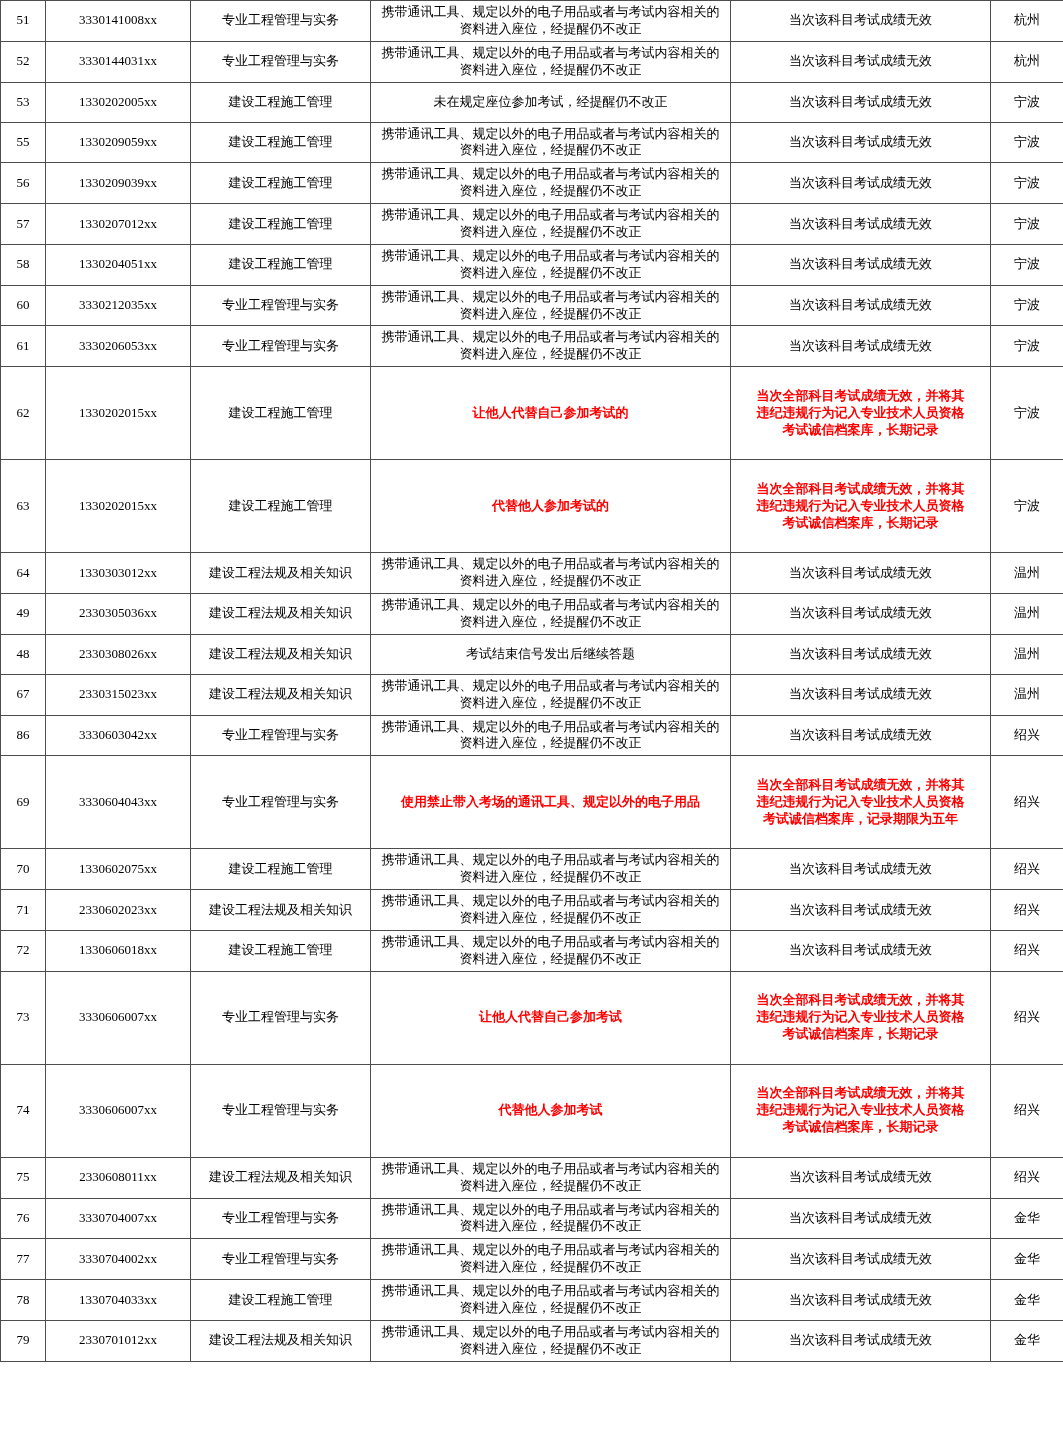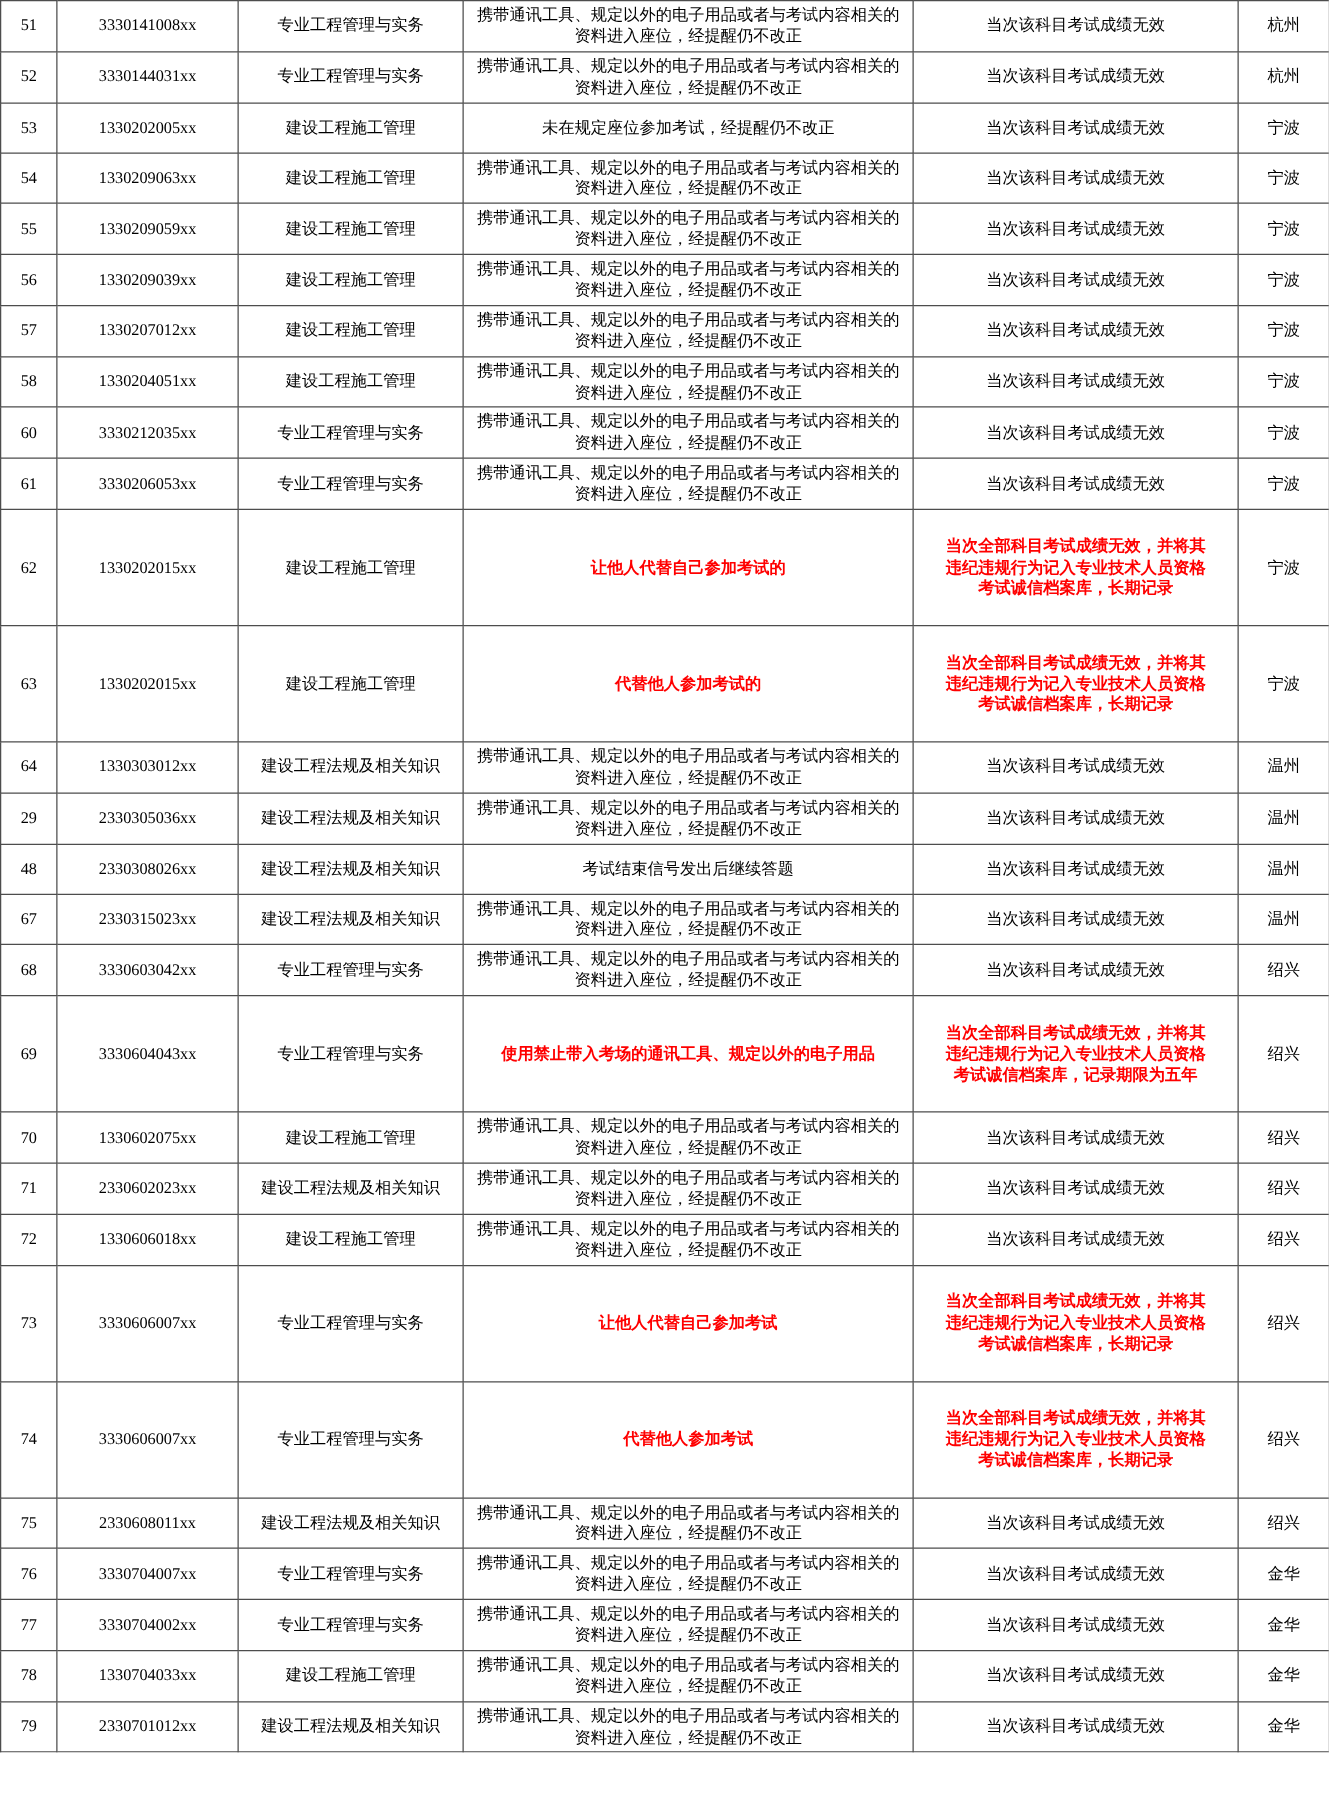--- a/index.html
+++ b/index.html
@@ -81,28 +81,20 @@
 
   <tr data-name="table-row">
     <td class="col-no" data-name="row-number">53</td>
     <td class="col-id" data-name="candidate-id">1330202005xx</td>
     <td class="col-subject" data-name="exam-subject">建设工程施工管理</td>
     <td class="col-violation" data-name="violation-description">未在规定座位参加考试，经提醒仍不改正</td>
     <td class="col-penalty" data-name="penalty-description">当次该科目考试成绩无效</td>
     <td class="col-city" data-name="city">宁波</td>
   </tr>
 
-  <tr data-name="table-row">
-    <td class="col-no" data-name="row-number">54</td>
-    <td class="col-id" data-name="candidate-id">1330209063xx</td>
-    <td class="col-subject" data-name="exam-subject">建设工程施工管理</td>
-    <td class="col-violation" data-name="violation-description">携带通讯工具、规定以外的电子用品或者与考试内容相关的资料进入座位，经提醒仍不改正</td>
-    <td class="col-penalty" data-name="penalty-description">当次该科目考试成绩无效</td>
-    <td class="col-city" data-name="city">宁波</td>
-  </tr>
 
   <tr data-name="table-row">
     <td class="col-no" data-name="row-number">55</td>
     <td class="col-id" data-name="candidate-id">1330209059xx</td>
     <td class="col-subject" data-name="exam-subject">建设工程施工管理</td>
     <td class="col-violation" data-name="violation-description">携带通讯工具、规定以外的电子用品或者与考试内容相关的资料进入座位，经提醒仍不改正</td>
     <td class="col-penalty" data-name="penalty-description">当次该科目考试成绩无效</td>
     <td class="col-city" data-name="city">宁波</td>
   </tr>
 
@@ -173,21 +165,21 @@
   <tr data-name="table-row">
     <td class="col-no" data-name="row-number">64</td>
     <td class="col-id" data-name="candidate-id">1330303012xx</td>
     <td class="col-subject" data-name="exam-subject">建设工程法规及相关知识</td>
     <td class="col-violation" data-name="violation-description">携带通讯工具、规定以外的电子用品或者与考试内容相关的资料进入座位，经提醒仍不改正</td>
     <td class="col-penalty" data-name="penalty-description">当次该科目考试成绩无效</td>
     <td class="col-city" data-name="city">温州</td>
   </tr>
 
   <tr data-name="table-row">
-    <td class="col-no" data-name="row-number">29</td>
+    <td class="col-no" data-name="row-number">49</td>
     <td class="col-id" data-name="candidate-id">2330305036xx</td>
     <td class="col-subject" data-name="exam-subject">建设工程法规及相关知识</td>
     <td class="col-violation" data-name="violation-description">携带通讯工具、规定以外的电子用品或者与考试内容相关的资料进入座位，经提醒仍不改正</td>
     <td class="col-penalty" data-name="penalty-description">当次该科目考试成绩无效</td>
     <td class="col-city" data-name="city">温州</td>
   </tr>
 
   <tr data-name="table-row">
     <td class="col-no" data-name="row-number">48</td>
     <td class="col-id" data-name="candidate-id">2330308026xx</td>
@@ -200,21 +192,21 @@
   <tr data-name="table-row">
     <td class="col-no" data-name="row-number">67</td>
     <td class="col-id" data-name="candidate-id">2330315023xx</td>
     <td class="col-subject" data-name="exam-subject">建设工程法规及相关知识</td>
     <td class="col-violation" data-name="violation-description">携带通讯工具、规定以外的电子用品或者与考试内容相关的资料进入座位，经提醒仍不改正</td>
     <td class="col-penalty" data-name="penalty-description">当次该科目考试成绩无效</td>
     <td class="col-city" data-name="city">温州</td>
   </tr>
 
   <tr data-name="table-row">
-    <td class="col-no" data-name="row-number">68</td>
+    <td class="col-no" data-name="row-number">86</td>
     <td class="col-id" data-name="candidate-id">3330603042xx</td>
     <td class="col-subject" data-name="exam-subject">专业工程管理与实务</td>
     <td class="col-violation" data-name="violation-description">携带通讯工具、规定以外的电子用品或者与考试内容相关的资料进入座位，经提醒仍不改正</td>
     <td class="col-penalty" data-name="penalty-description">当次该科目考试成绩无效</td>
     <td class="col-city" data-name="city">绍兴</td>
   </tr>
 
   <tr data-name="table-row" class="highlight-row">
     <td class="col-no" data-name="row-number">69</td>
     <td class="col-id" data-name="candidate-id">3330604043xx</td>

